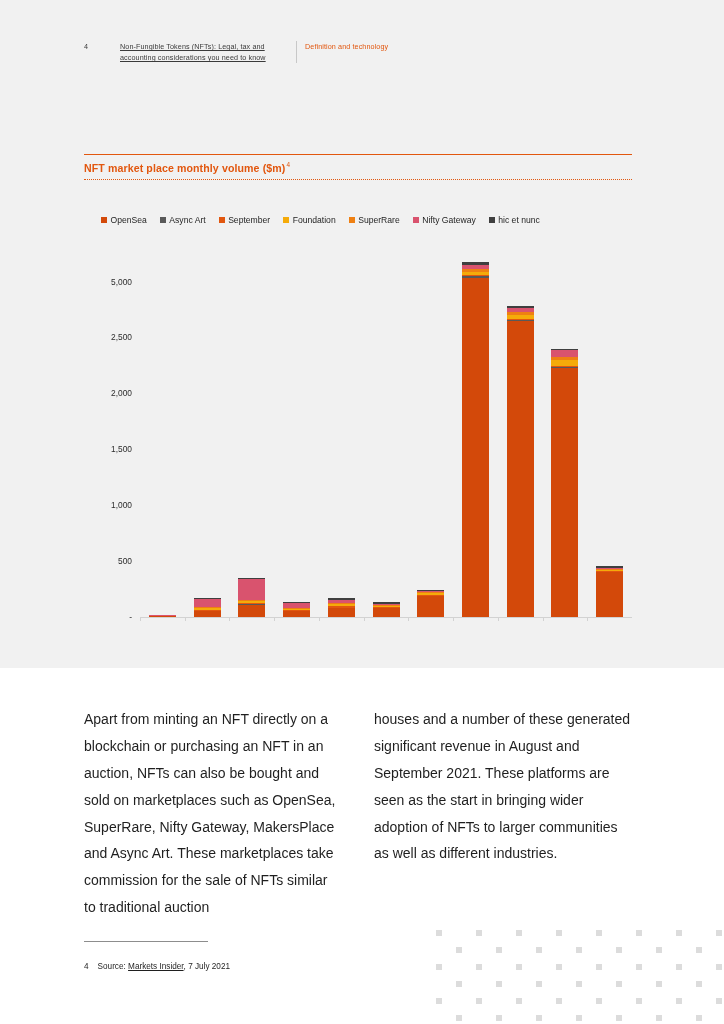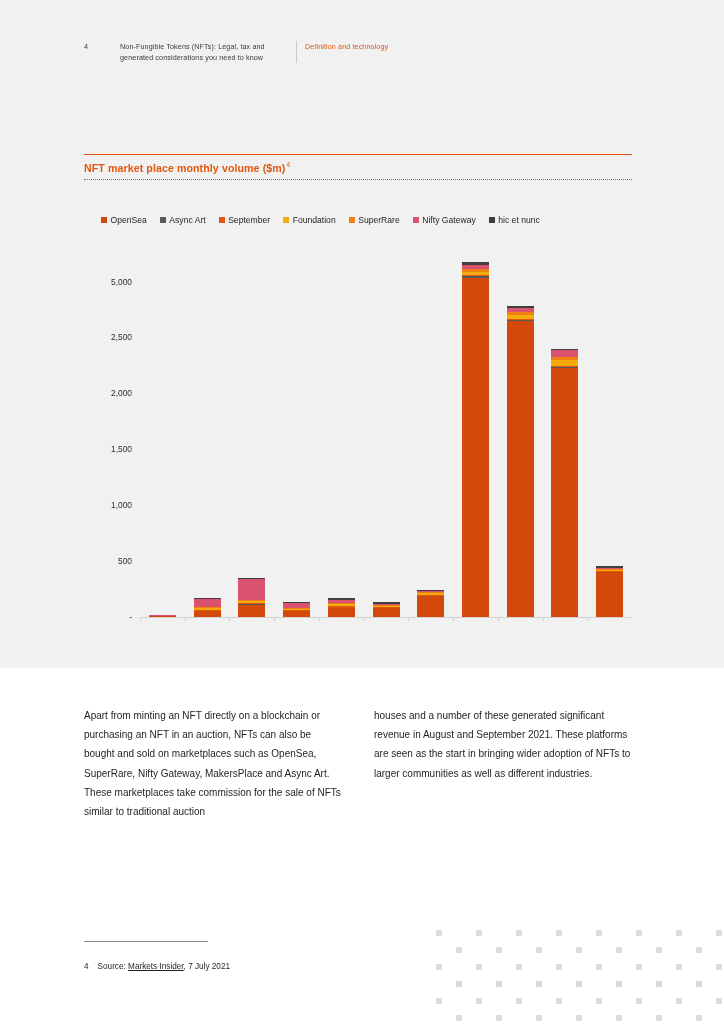--- a/index.html
+++ b/index.html
@@ -38,20 +38,21 @@
   }
   .page-number {
     width: 36px;
     flex: 0 0 36px;
     color: #3b3b3b;
   }
   .header-title {
     width: 168px;
     flex: 0 0 168px;
     padding-right: 8px;
+    text-decoration: underline;
   }
   .header-divider {
     width: 1px;
     align-self: stretch;
     background: #c8c8c8;
     margin-right: 8px;
   }
   .header-section {
     color: #e2570f;
   }
@@ -200,21 +201,21 @@
   .body-copy {
     position: absolute;
     left: 84px;
     top: 706px;
     width: 548px;
     display: flex;
     gap: 32px;
   }
   .col {
     width: 258px;
-    font-size: 10px;
+    font-size: 14px;
     line-height: 1.92;
     color: #1f1f1f;
   }
 
   
   .footnote-rule {
     position: absolute;
     left: 84px;
     top: 941px;
     width: 124px;
@@ -261,21 +262,21 @@
 </style>
 </head>
 <body>
 
 <div class="grey-panel"></div>
 
 <div class="page-header">
   <div class="page-number">4</div>
   <div class="header-title">
     <div>Non-Fungible Tokens (NFTs): Legal, tax and</div>
-    <div>generated considerations you need to know</div>
+    <div>accounting considerations you need to know</div>
   </div>
   <div class="header-divider"></div>
   <div class="header-section">Definition and technology</div>
 </div>
 
 <div class="chart-block">
   <div class="rule-top"></div>
   <div class="chart-title">
     <span>NFT market place monthly volume ($m)</span><sup>4</sup>
   </div>

